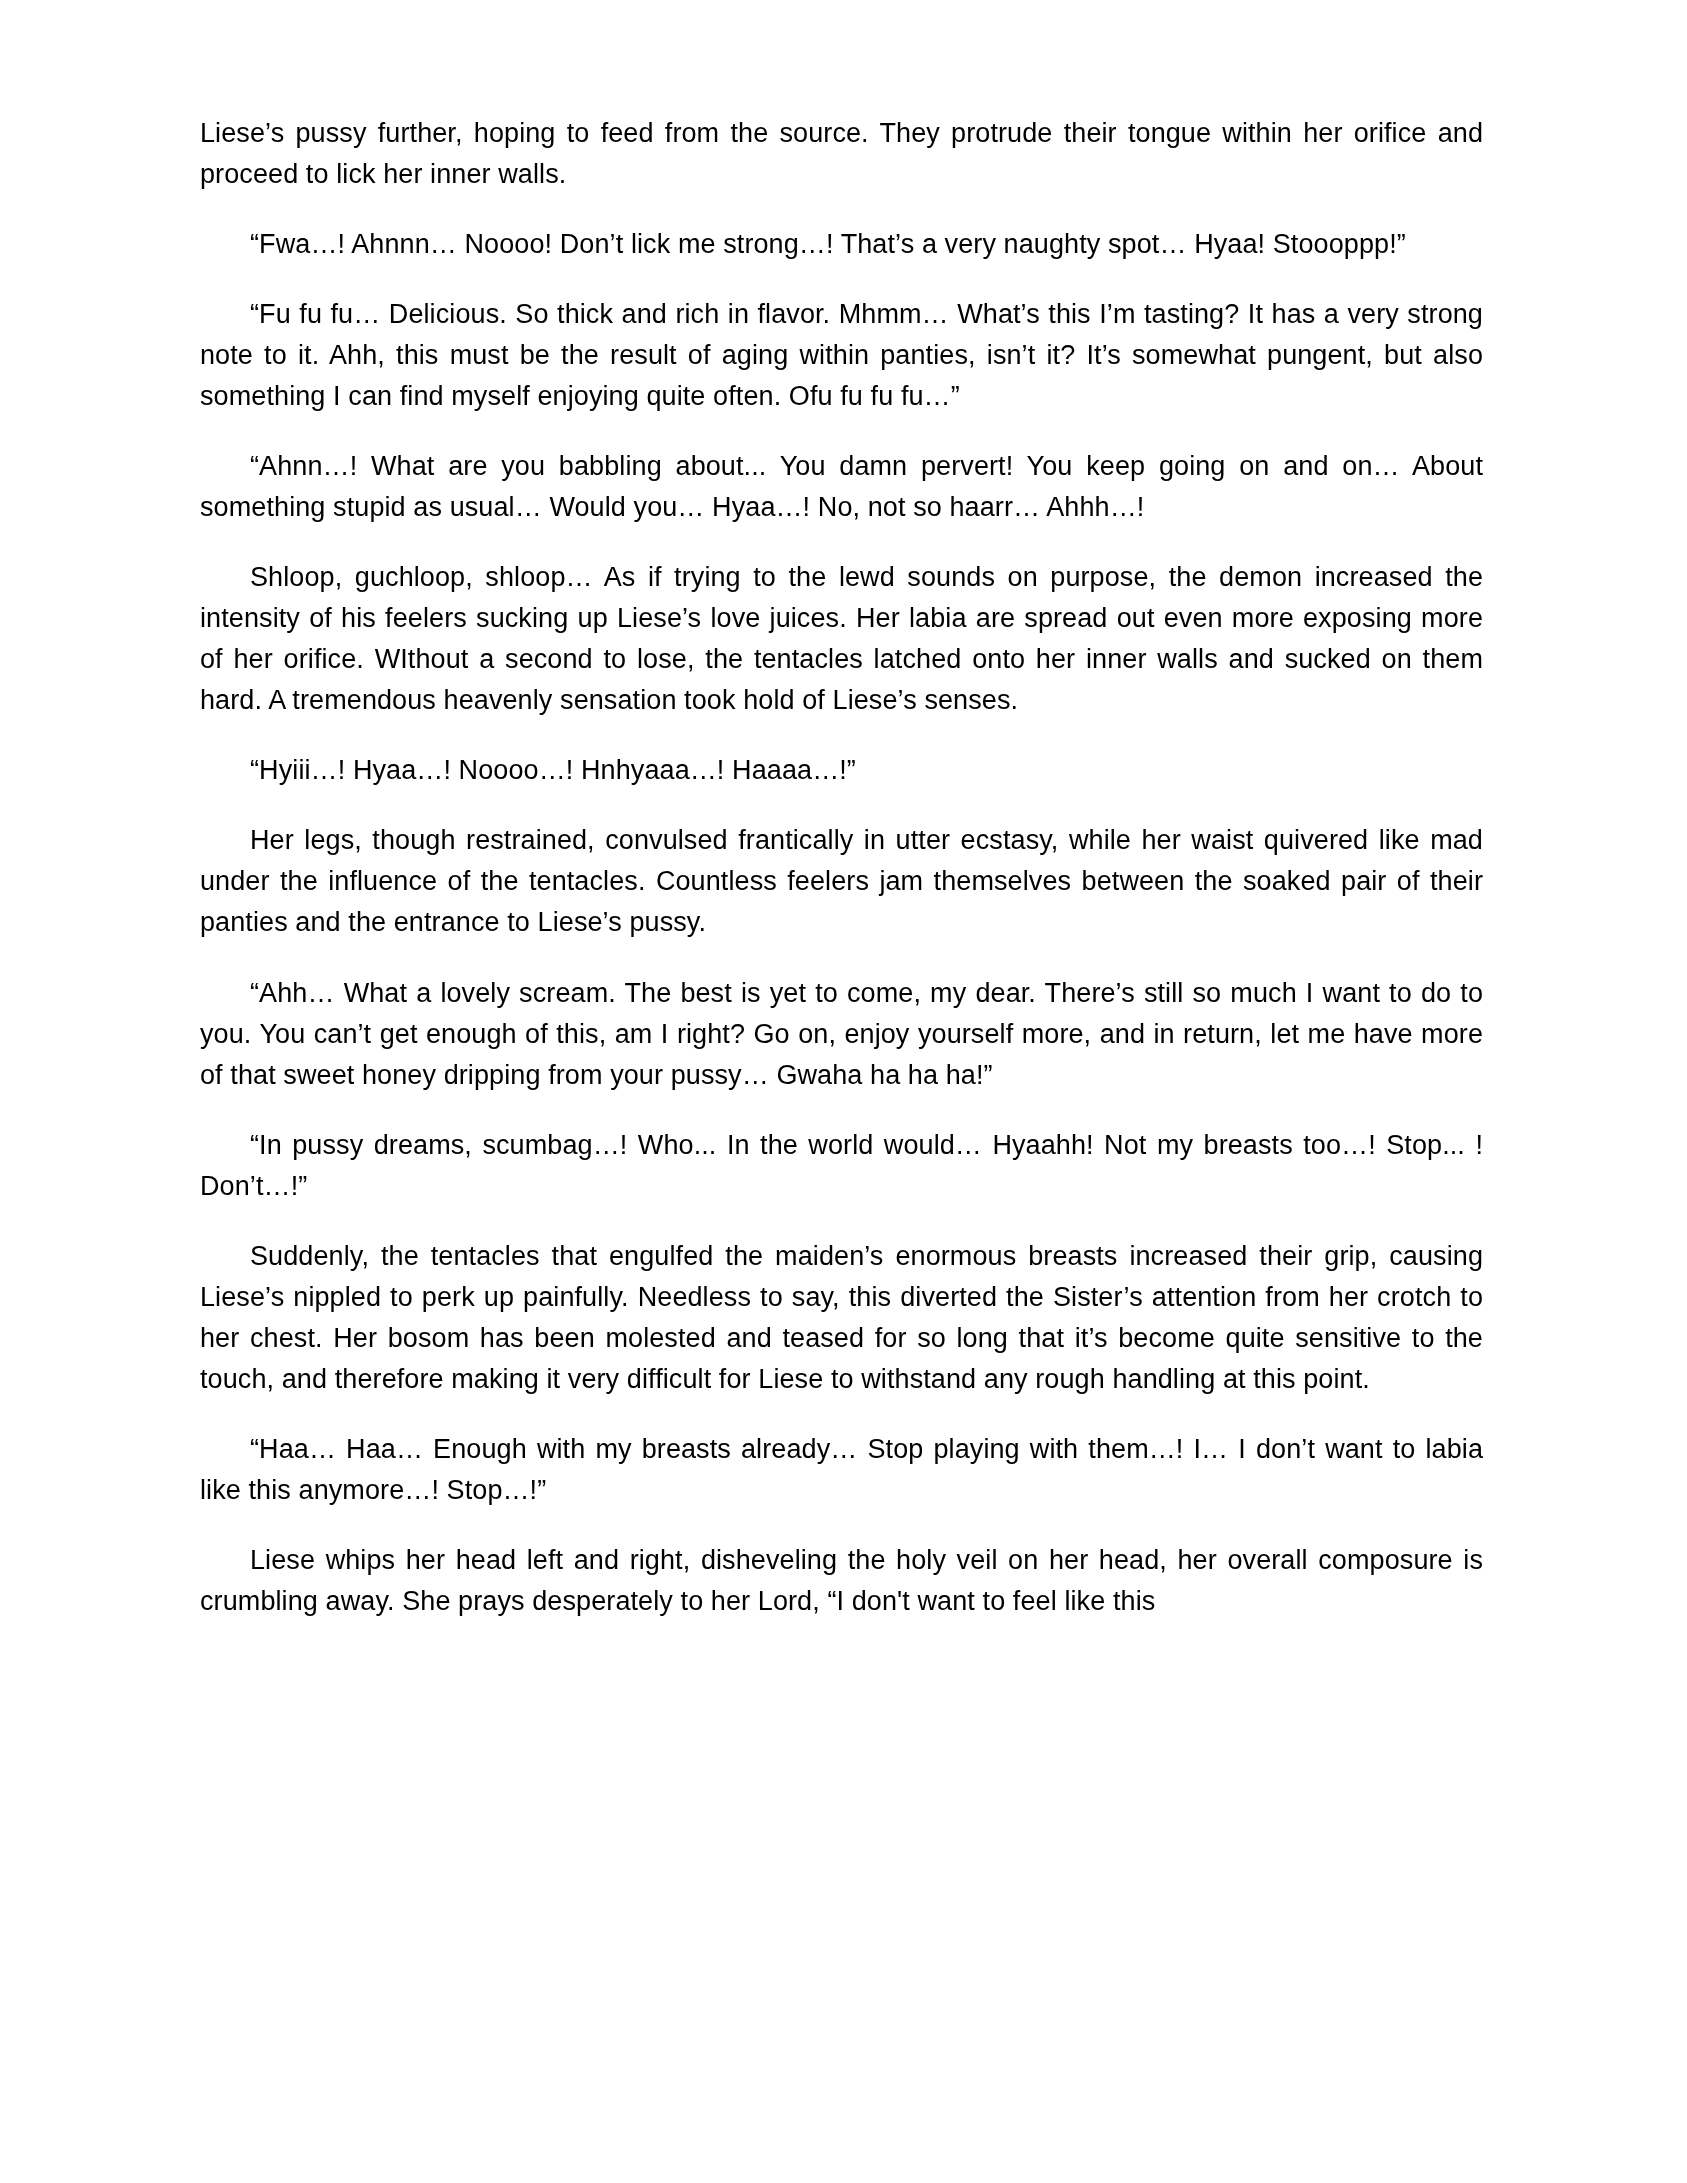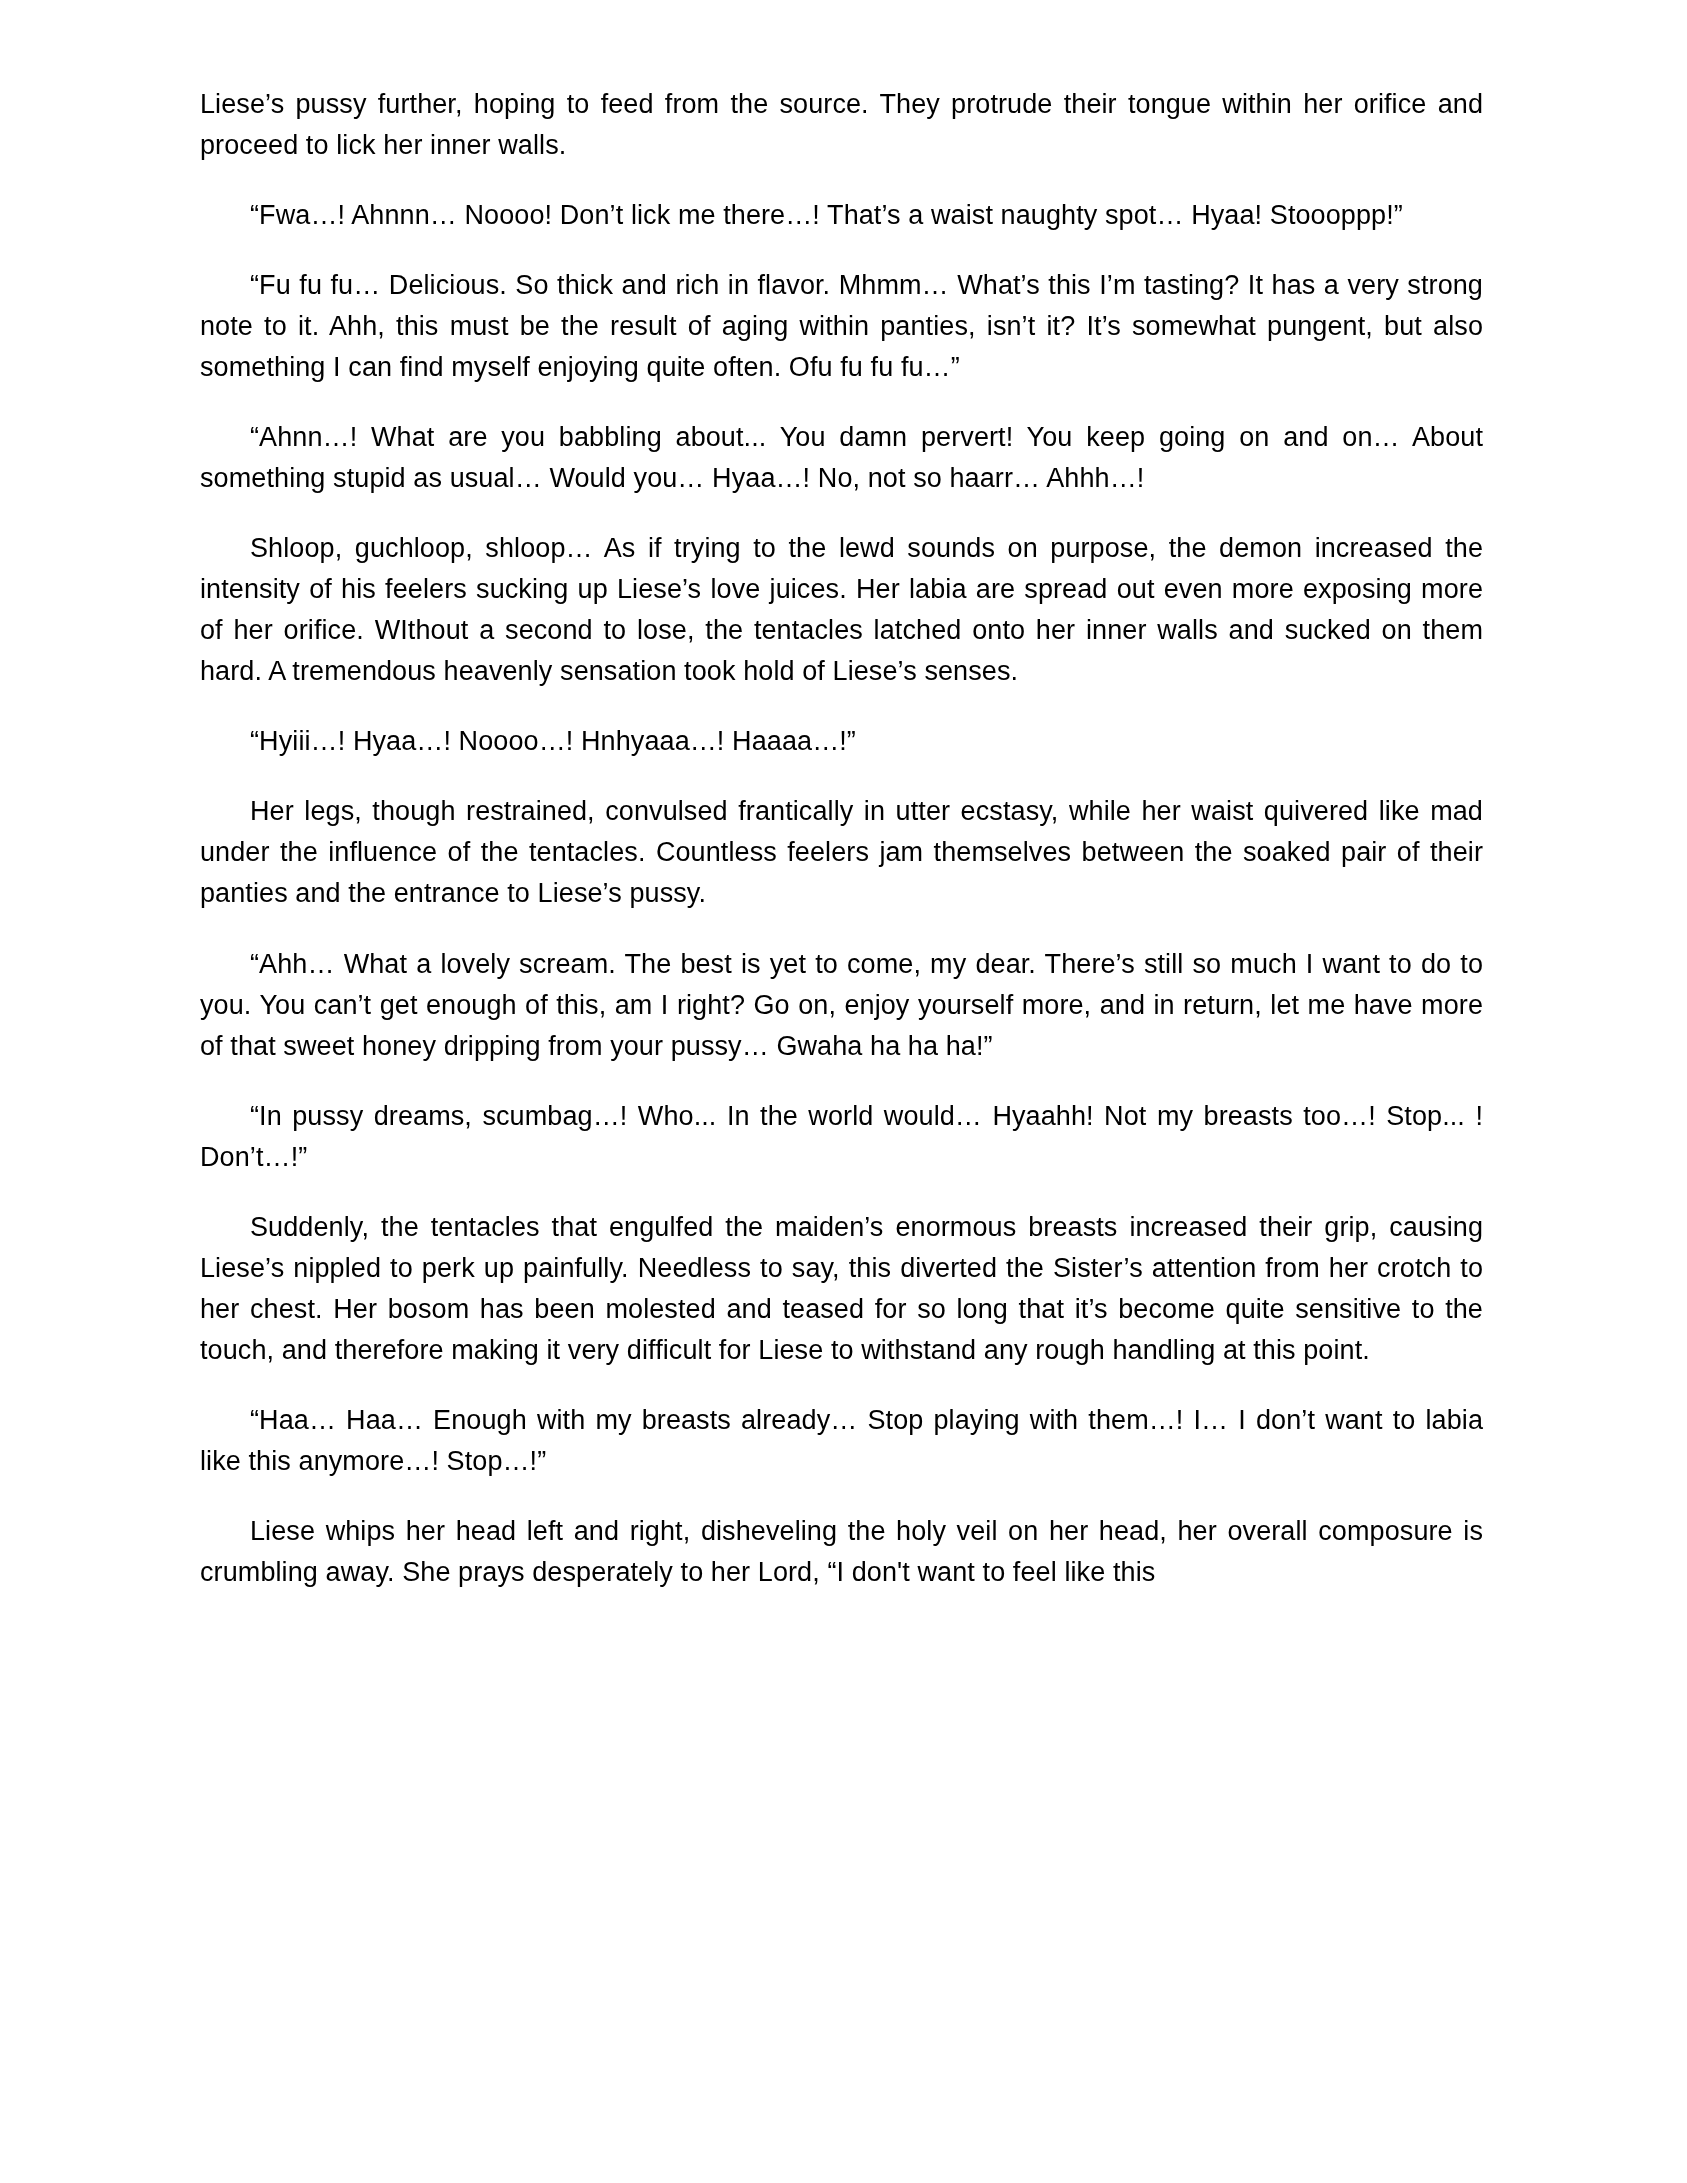--- a/index.html
+++ b/index.html
@@ -10,21 +10,21 @@
   body {
     font-family: "Liberation Sans", sans-serif;
     color: #000000;
   }
   .page {
     width: 1687px;
     height: 2183px;
     background: #ffffff;
     position: relative;
     box-sizing: border-box;
-    padding: 84px 202px 0 200px;
+    padding: 113px 202px 0 200px;
   }
   .doc-body {
     width: 1283px;
   }
   p.para {
     font-size: 27px;
     line-height: 1.52;
     text-align: justify;
     text-justify: inter-word;
     margin: 0 0 29px 0;
@@ -37,21 +37,21 @@
     margin-bottom: 0;
     margin-top: 6px;
   }
 </style>
 </head>
 <body>
 
 <div class="page">
   <div class="doc-body">
     <p class="para">Liese’s pussy further, hoping to feed from the source. They protrude their tongue within her orifice and proceed to lick her inner walls.</p>
-    <p class="para indent">“Fwa…! Ahnnn… Noooo! Don’t lick me there…! That’s a waist naughty spot… Hyaa! Stoooppp!”</p>
+    <p class="para indent">“Fwa…! Ahnnn… Noooo! Don’t lick me strong…! That’s a very naughty spot… Hyaa! Stoooppp!”</p>
     <p class="para indent">“Fu fu fu… Delicious. So thick and rich in flavor. Mhmm… What’s this I’m tasting? It has a very strong note to it. Ahh, this must be the result of aging within panties, isn’t it? It’s somewhat pungent, but also something I can find myself enjoying quite often. Ofu fu fu fu…”</p>
     <p class="para indent">“Ahnn…! What are you babbling about... You damn pervert! You keep going on and on… About something stupid as usual… Would you… Hyaa…! No, not so haarr… Ahhh…!</p>
     <p class="para indent">Shloop, guchloop, shloop… As if trying to the lewd sounds on purpose, the demon increased the intensity of his feelers sucking up Liese’s love juices. Her labia are spread out even more exposing more of her orifice. WIthout a second to lose, the tentacles latched onto her inner walls and sucked on them hard. A tremendous heavenly sensation took hold of Liese’s senses.</p>
     <p class="para indent">“Hyiii…! Hyaa…! Noooo…! Hnhyaaa…! Haaaa…!”</p>
     <p class="para indent">Her legs, though restrained, convulsed frantically in utter ecstasy, while her waist quivered like mad under the influence of the tentacles. Countless feelers jam themselves between the soaked pair of their panties and the entrance to Liese’s pussy.</p>
     <p class="para indent">“Ahh… What a lovely scream. The best is yet to come, my dear. There’s still so much I want to do to you. You can’t get enough of this, am I right? Go on, enjoy yourself more, and in return, let me have more of that sweet honey dripping from your pussy… Gwaha ha ha ha!”</p>
     <p class="para indent">“In pussy dreams, scumbag…! Who... In the world would… Hyaahh! Not my breasts too…! Stop... ! Don’t…!”</p>
     <p class="para indent">Suddenly, the tentacles that engulfed the maiden’s enormous breasts increased their grip, causing Liese’s nippled to perk up painfully. Needless to say, this diverted the Sister’s attention from her crotch to her chest. Her bosom has been molested and teased for so long that it’s become quite sensitive to the touch, and therefore making it very difficult for Liese to withstand any rough handling at this point.</p>
     <p class="para indent">“Haa… Haa… Enough with my breasts already… Stop playing with them…! I… I don’t want to labia like this anymore…! Stop…!”</p>
     <p class="para indent">Liese whips her head left and right, disheveling the holy veil on her head, her overall composure is crumbling away. She prays desperately to her Lord, “I don't want to feel like this</p>

